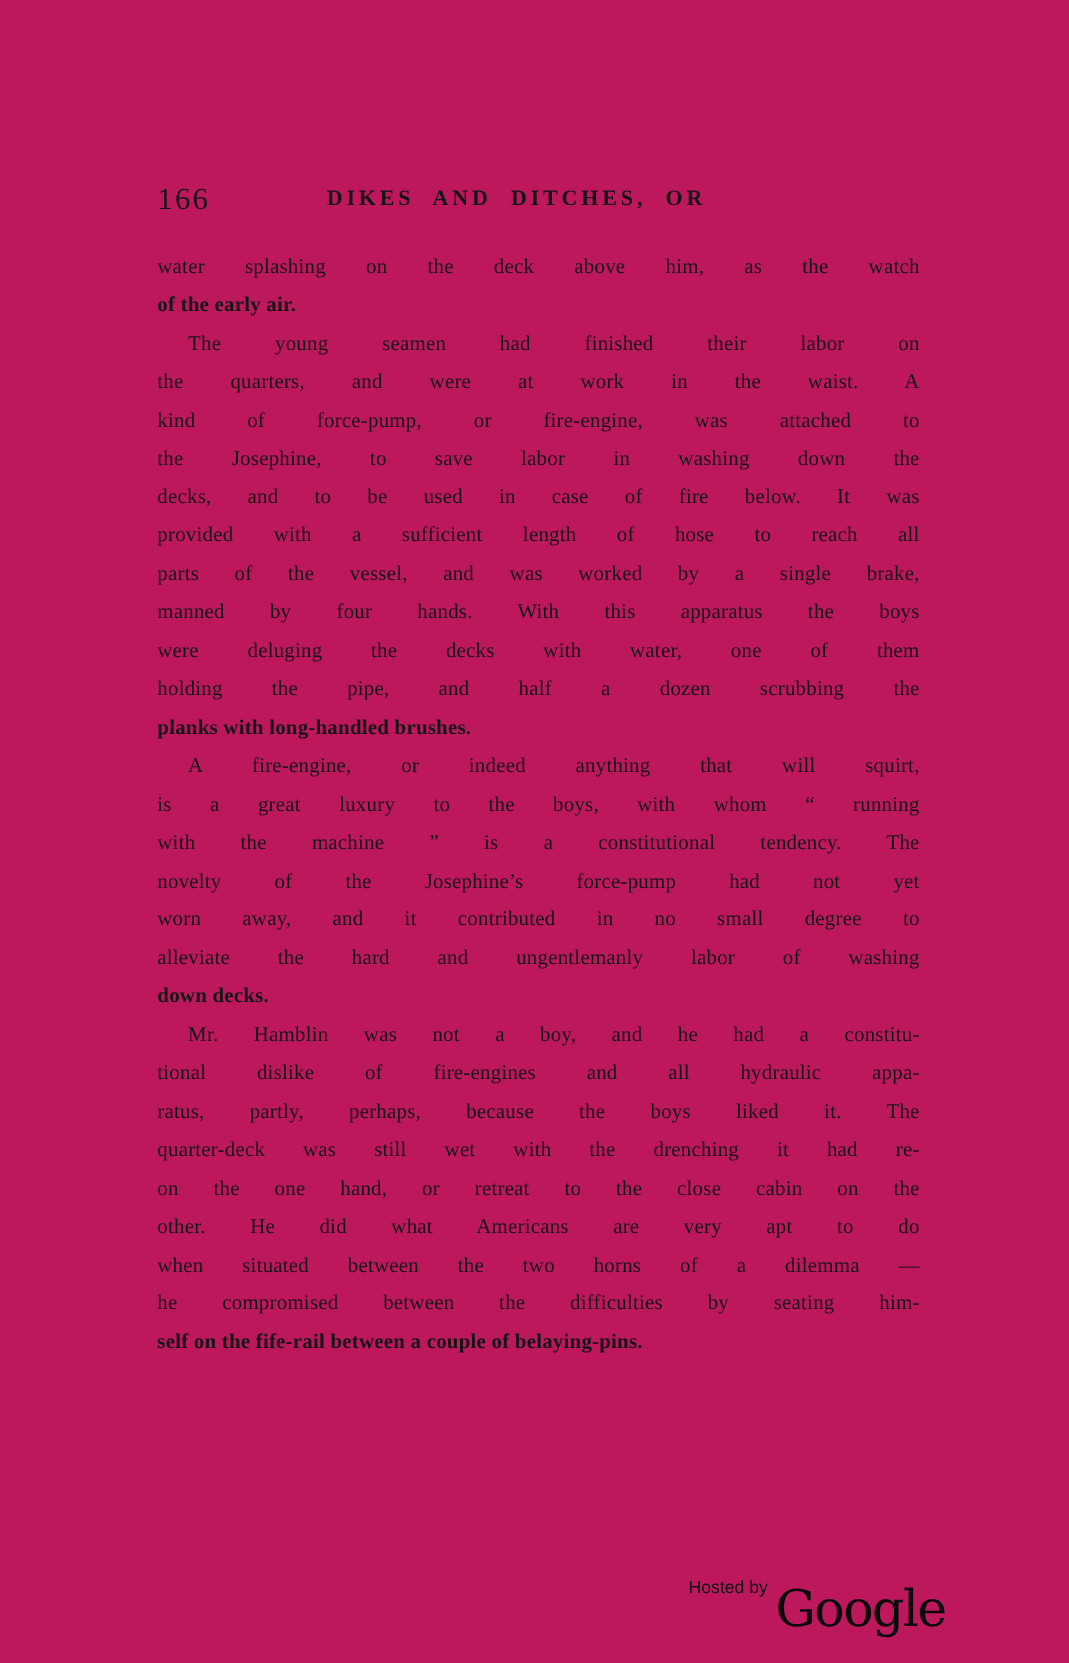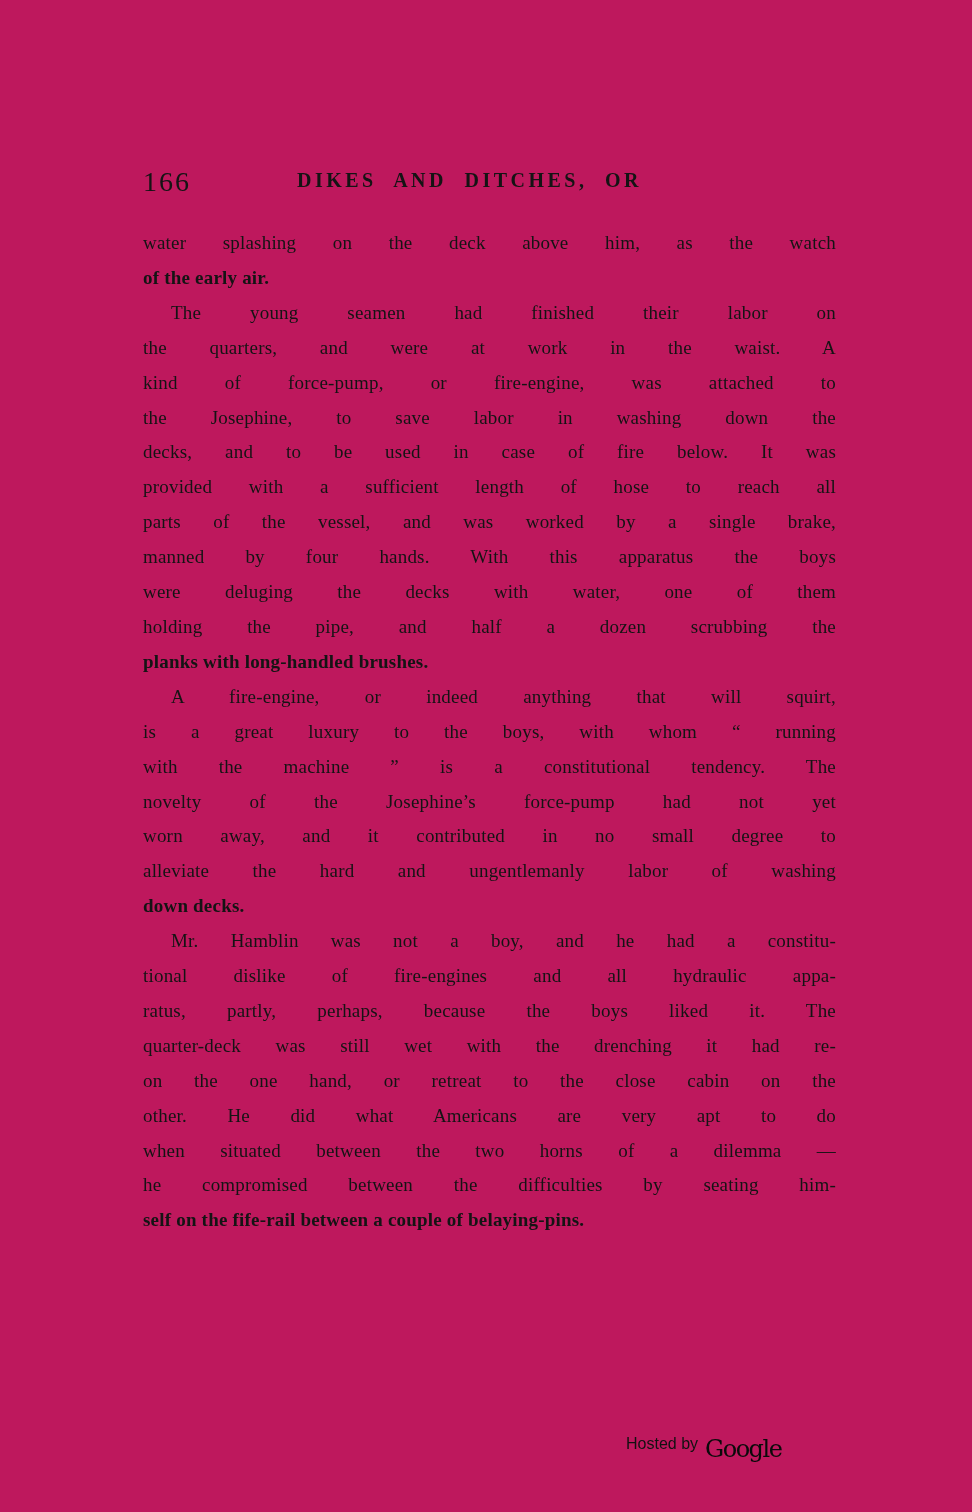--- a/index.html
+++ b/index.html
@@ -69,21 +69,21 @@
     gap: 7px;
     margin-top: 39px;
   }
   .hosted-by {
     font-family: "Liberation Sans", sans-serif;
     font-size: 16px;
     color: #111;
   }
   .google-logo {
     font-family: "DejaVu Serif", serif;
-    font-size: 24px;
+    font-size: 46px;
     letter-spacing: -1.5px;
     color: #0a0a0a;
   }
 </style>
 </head>
 <body>
 
 <div class="page">
 
   <div class="header">

